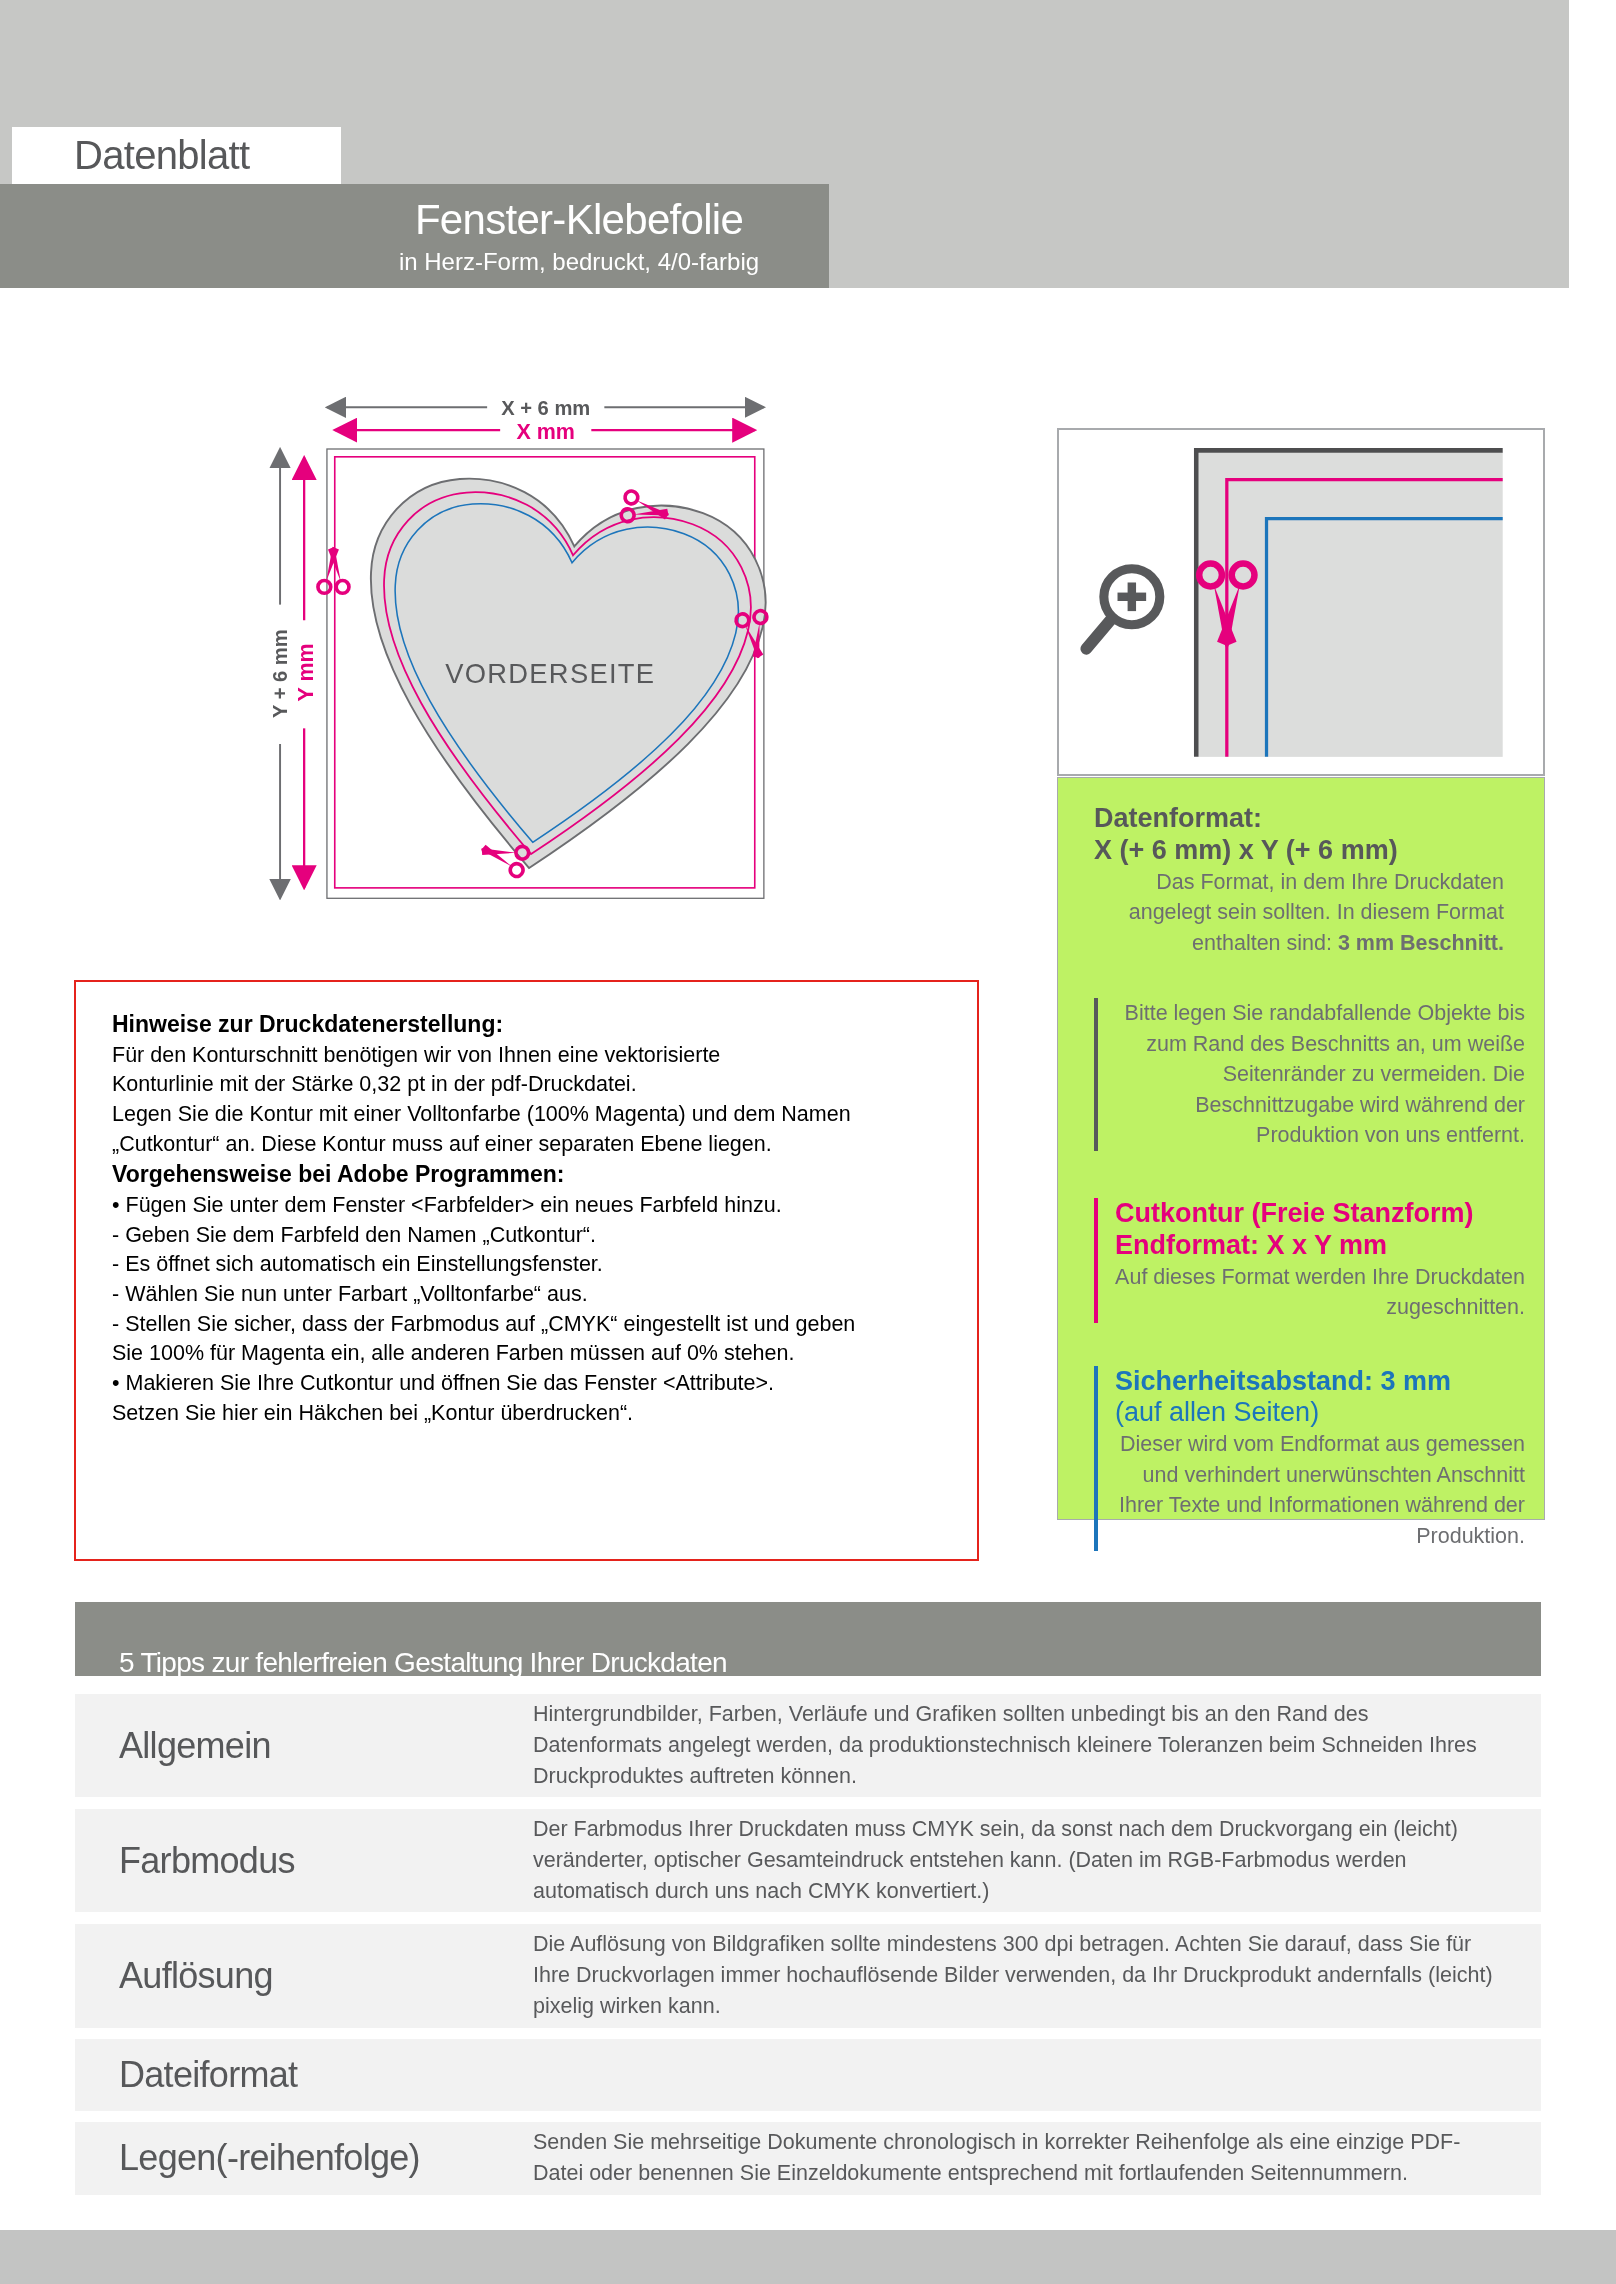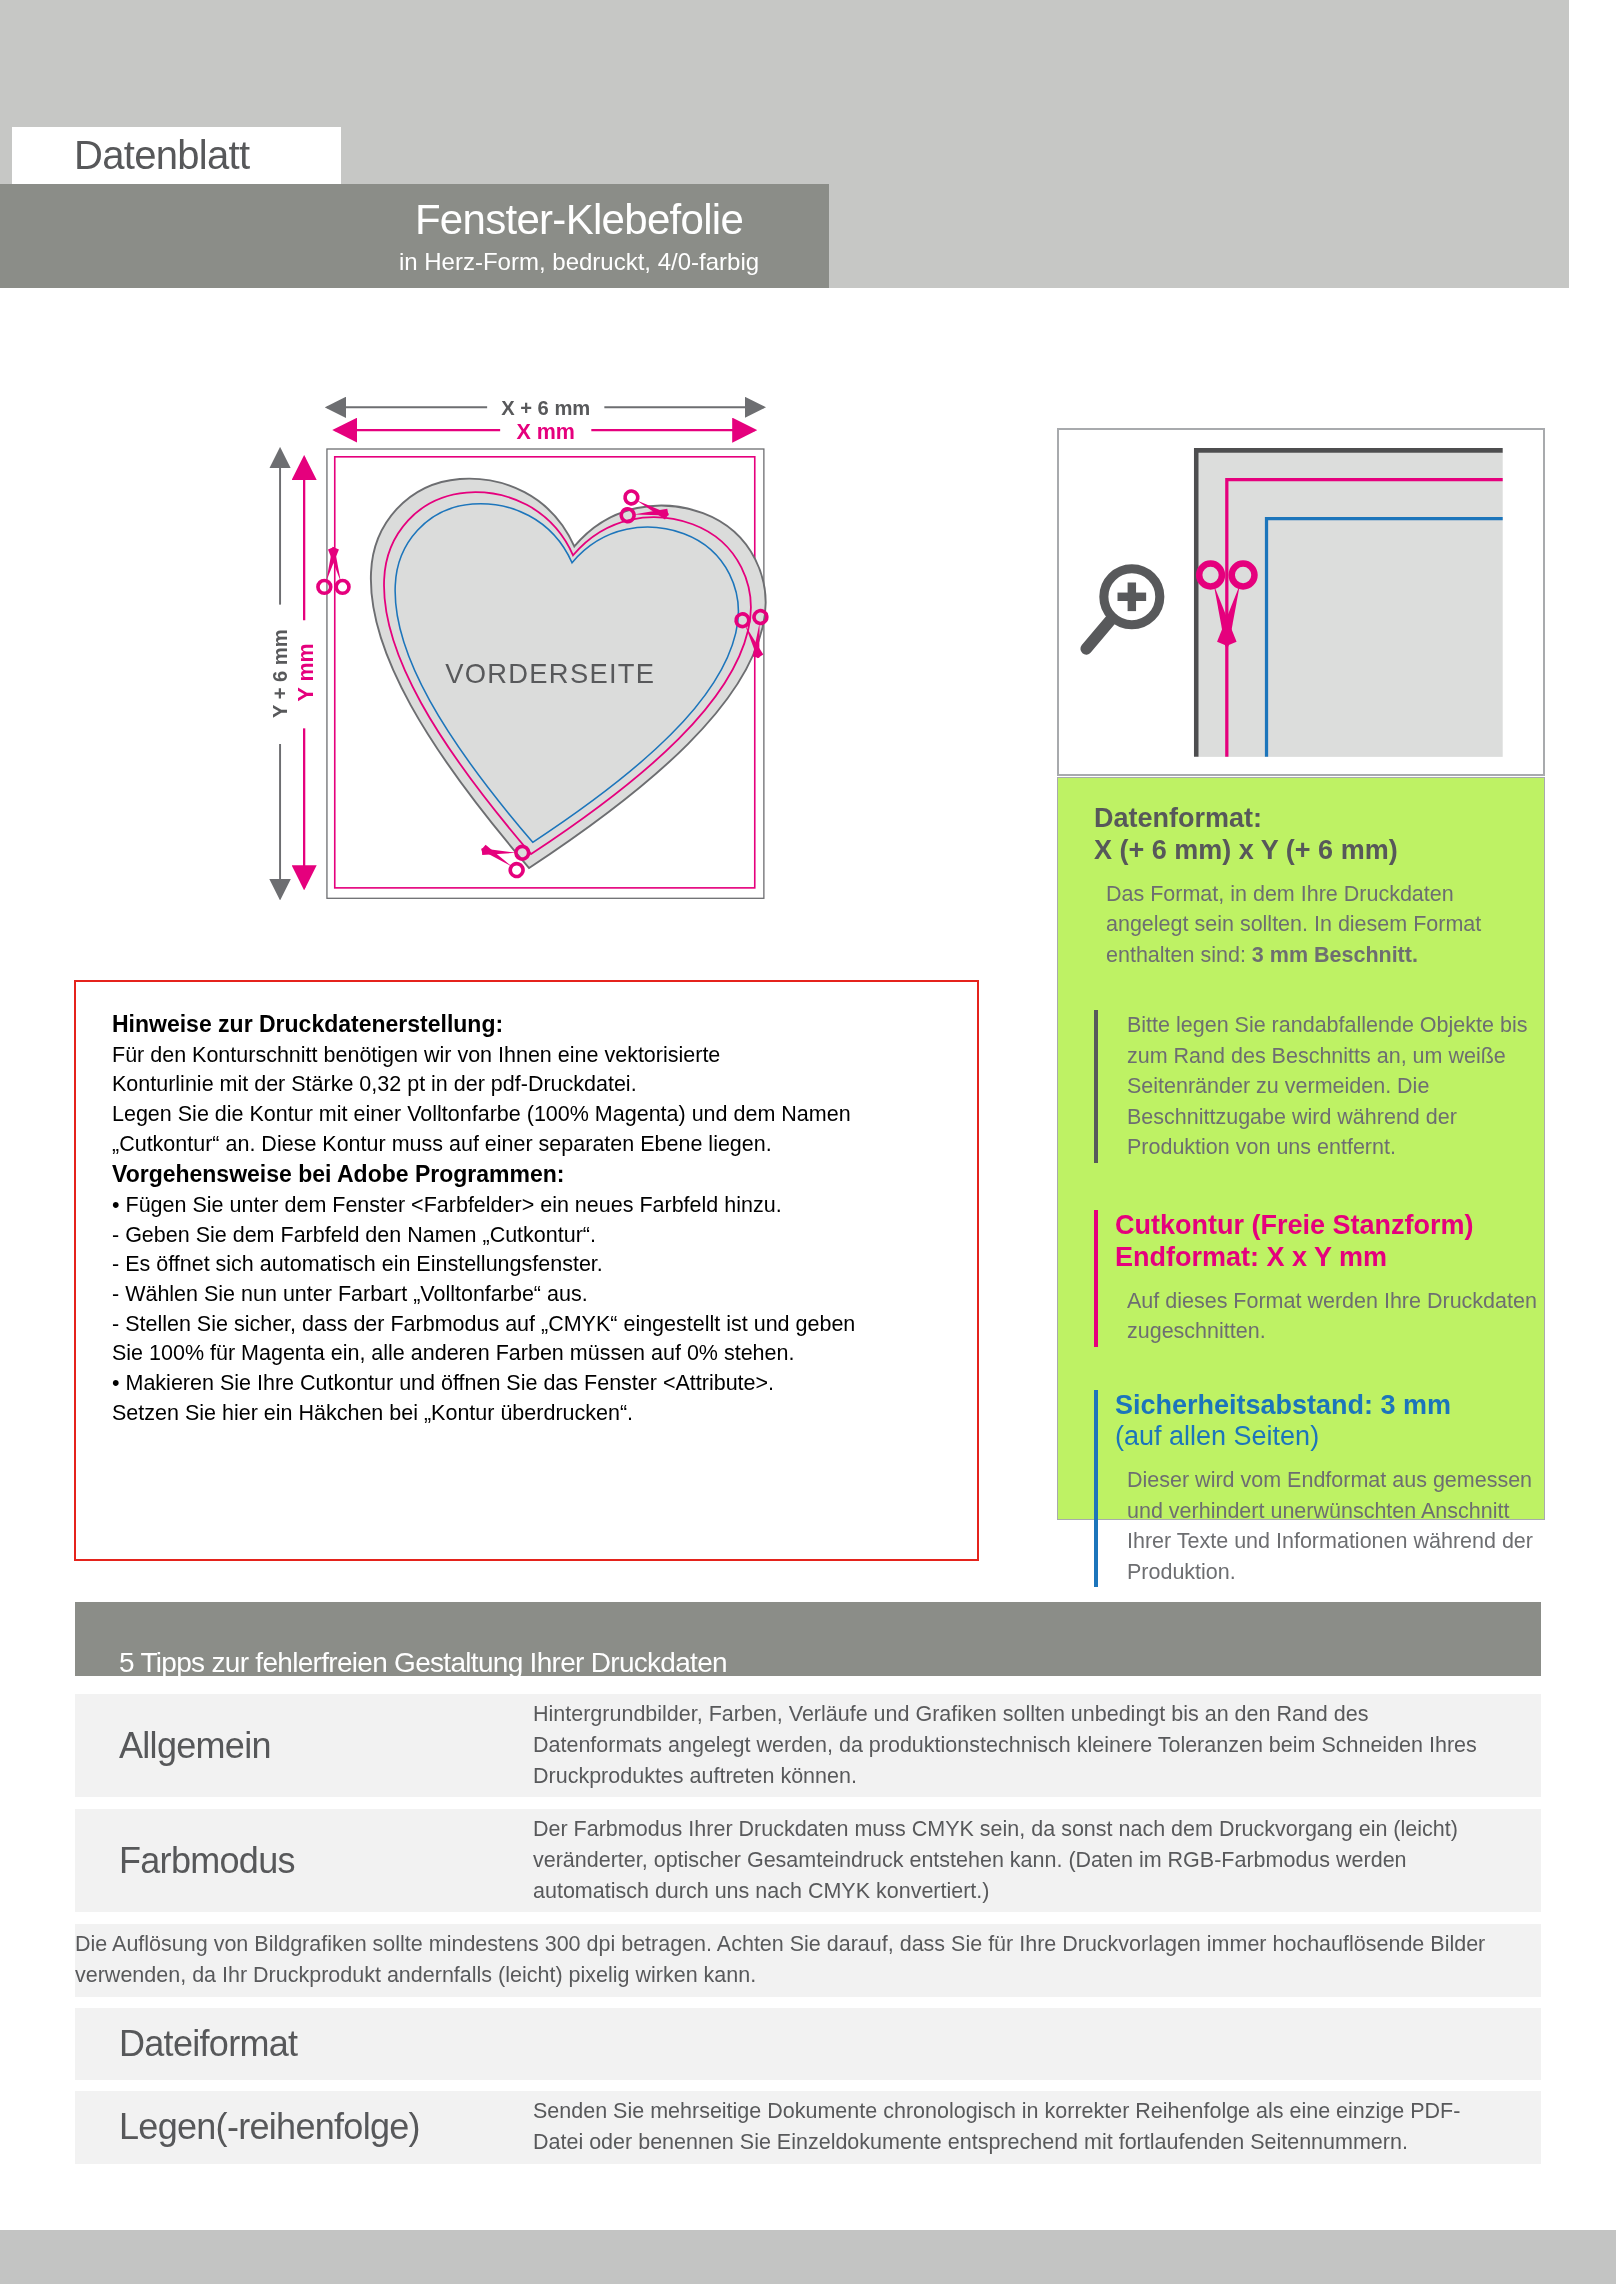--- a/index.html
+++ b/index.html
@@ -18,21 +18,21 @@
   .band-dark .title{font-size:42px;letter-spacing:-0.7px;line-height:1;}
   .band-dark .subtitle{font-size:24px;margin-top:9px;line-height:1;}
 
   
   .detail-box{left:1057px;top:428px;width:488px;height:348px;background:#ffffff;
               border:2px solid #a8aaad;box-sizing:border-box;}
   .detail-box svg{position:absolute;left:-2px;top:-2px;}
   .info-panel{left:1057px;top:777px;width:488px;height:743px;background:#bef264;
               border:1.3px solid #a8aaad;box-sizing:border-box;padding:25px 26px 12px 36px;}
   .info-panel h3{margin:0;font-size:27px;line-height:1.18;font-weight:bold;color:#57585a;}
-  .info-panel p{margin:12px;font-size:21.5px;line-height:1.42;color:#6d6e71;width:410px;}
+  .info-panel p{margin:0;font-size:21.5px;line-height:1.42;color:#6d6e71;width:410px;text-align:right;}
   .note-block{border-left:4.6px solid #58595b;padding-left:17px;margin-top:40px;}
   .cut-block{border-left:4.6px solid #e5007d;padding-left:17px;margin-top:47px;}
   .cut-block h3{color:#e5007d;}
   .safe-block{border-left:4.6px solid #1c75bb;padding-left:17px;margin-top:43px;}
   .safe-block h3{color:#1c75bb;}
   .safe-block .h2nd{font-weight:normal;}
 
   
   .red-box{left:74px;top:980px;width:905px;height:581px;border:2.6px solid #e5231c;
            box-sizing:border-box;background:#ffffff;padding:27px 26px 0 36px;color:#000;}
@@ -197,20 +197,21 @@
       <div class="tip-label">Allgemein</div>
       <div class="tip-text">Hintergrundbilder, Farben, Verläufe und Grafiken sollten unbedingt bis an den Rand des Datenformats angelegt werden, da produktionstechnisch kleinere Toleranzen beim Schneiden Ihres Druckproduktes auftreten können.</div>
     </div>
 
     <div class="tip-row">
       <div class="tip-label">Farbmodus</div>
       <div class="tip-text">Der Farbmodus Ihrer Druckdaten muss CMYK sein, da sonst nach dem Druckvorgang ein (leicht) veränderter, optischer Gesamteindruck entstehen kann. (Daten im RGB-Farbmodus werden automatisch durch uns nach CMYK konvertiert.)</div>
     </div>
 
     <div class="tip-row">
+      <div class="tip-label">Auflösung</div>
       <div class="tip-text">Die Auflösung von Bildgrafiken sollte mindestens 300 dpi betragen. Achten Sie darauf, dass Sie für Ihre Druckvorlagen immer hochauflösende Bilder verwenden, da Ihr Druckprodukt andernfalls (leicht) pixelig wirken kann.</div>
     </div>
 
     <div class="tip-row">
       <div class="tip-label">Dateiformat</div>
     </div>
 
     <div class="tip-row">
       <div class="tip-label">Legen(-reihenfolge)</div>
       <div class="tip-text">Senden Sie mehrseitige Dokumente chronologisch in korrekter Reihenfolge als eine einzige PDF-Datei oder benennen Sie Einzeldokumente entsprechend mit fortlaufenden Seitennummern.</div>

